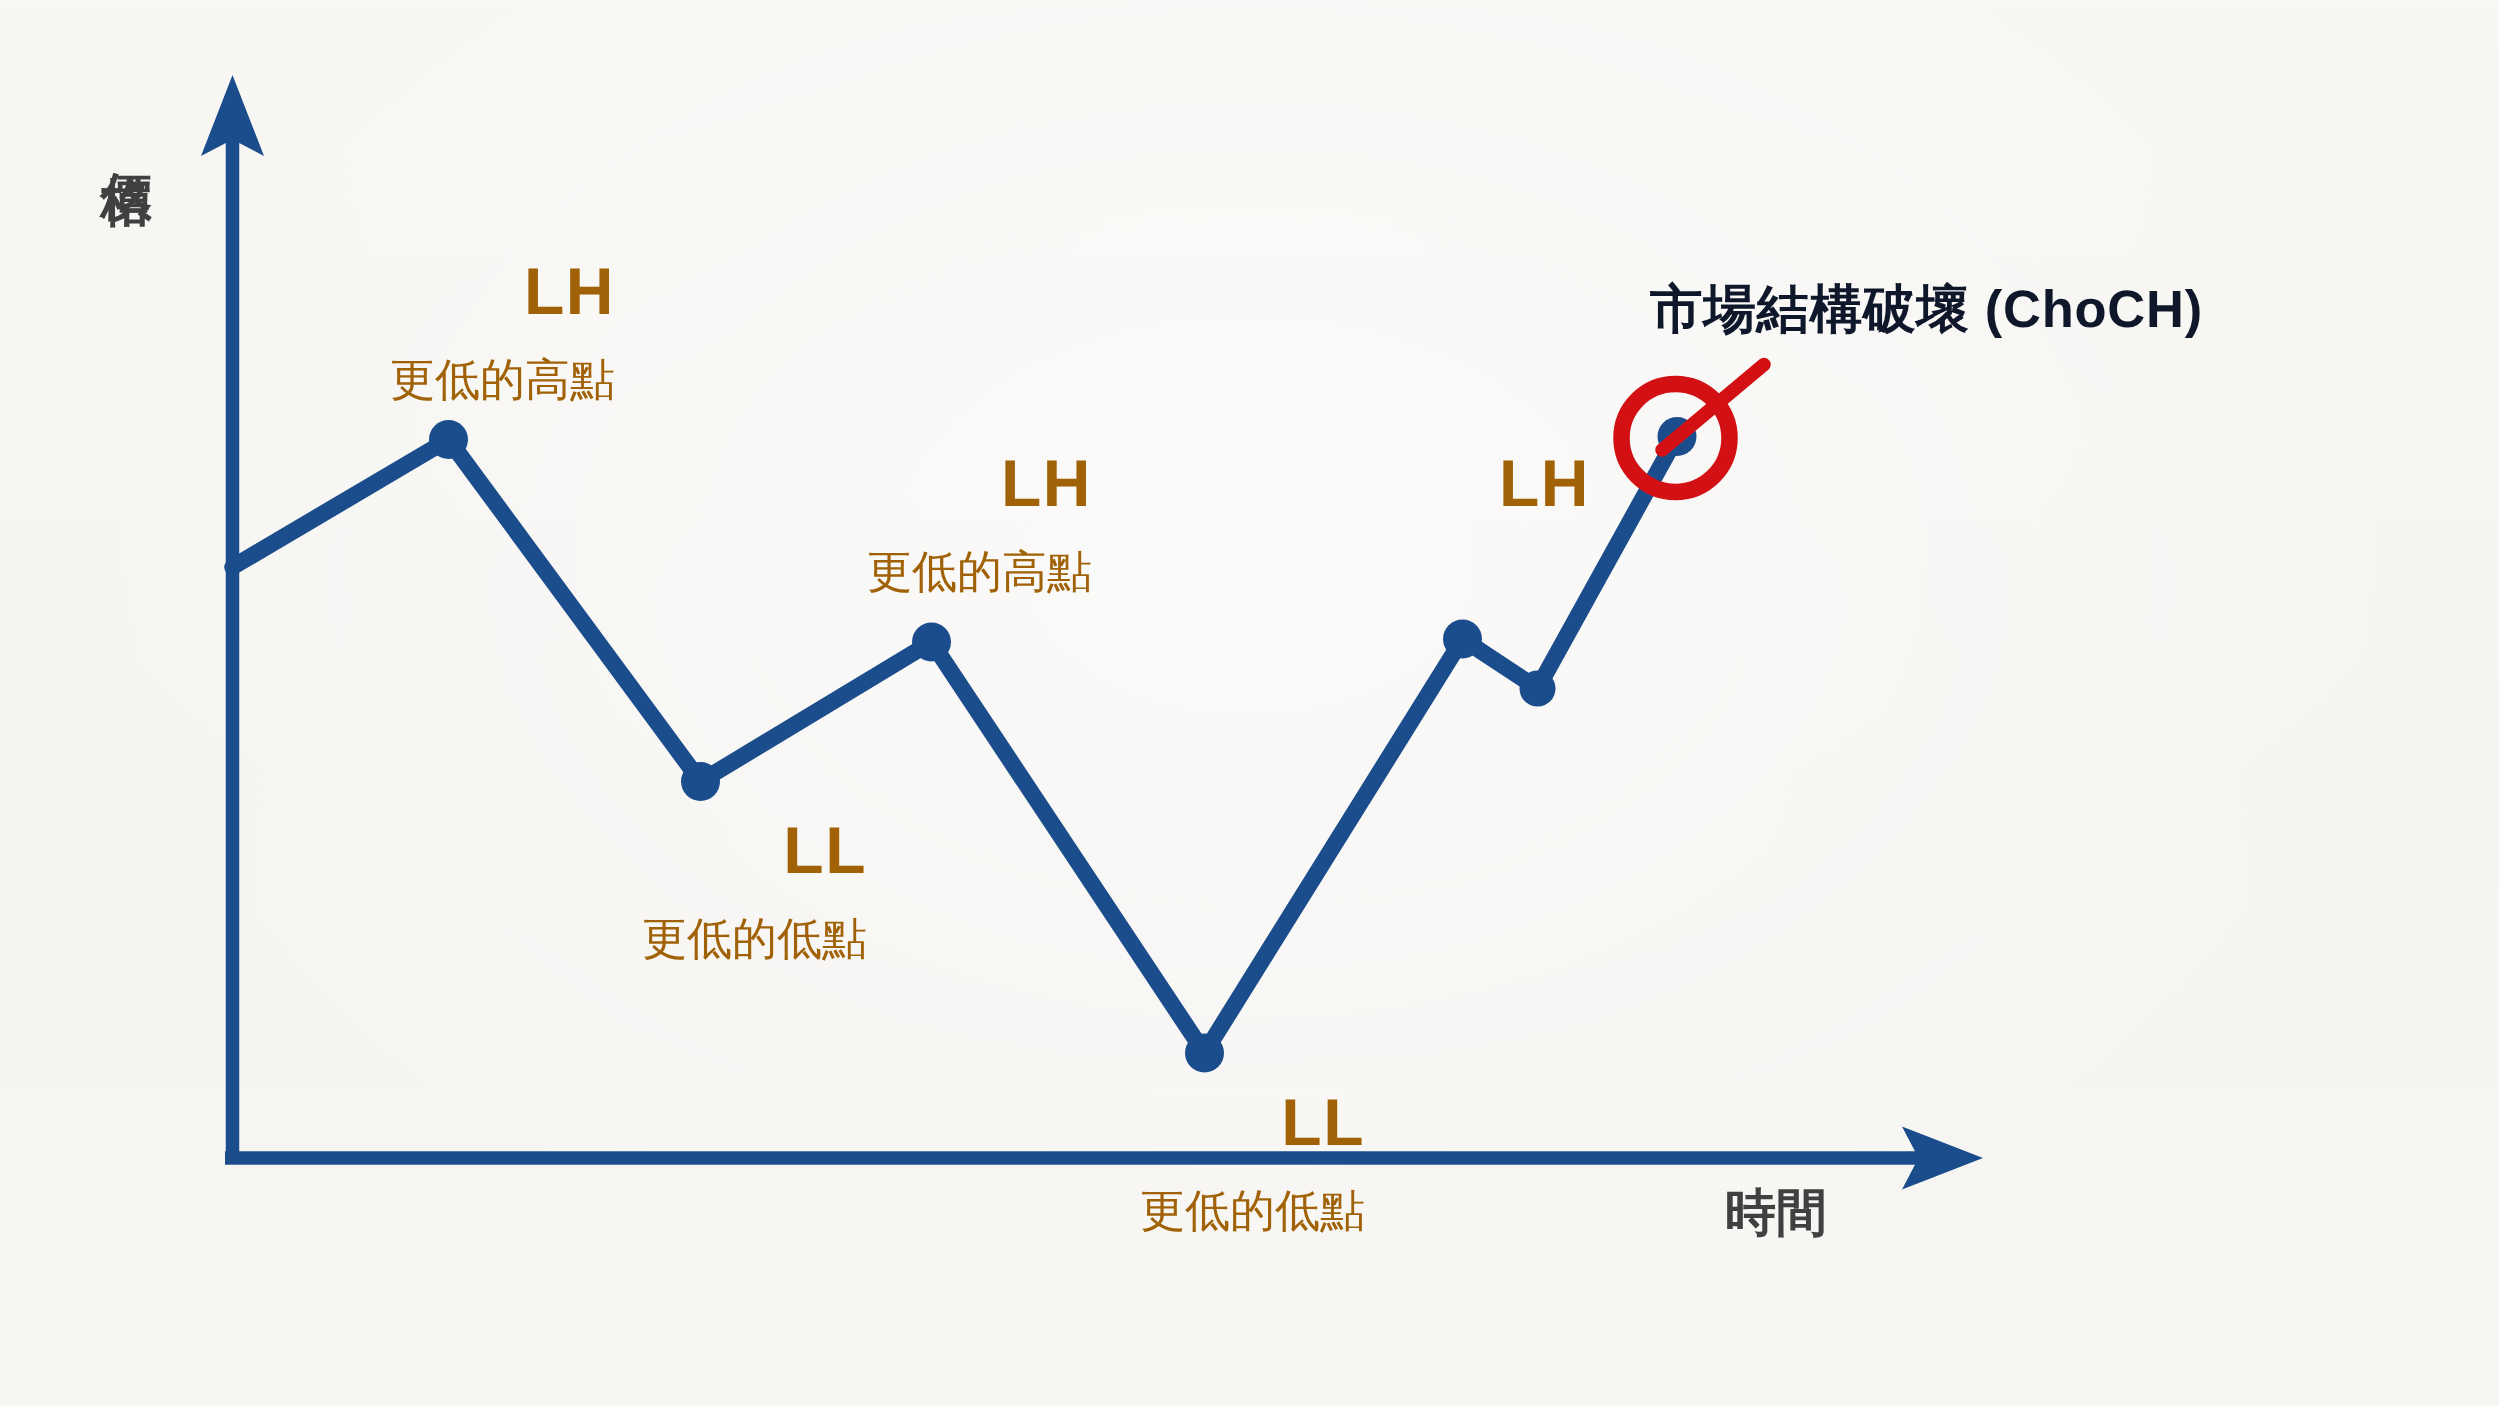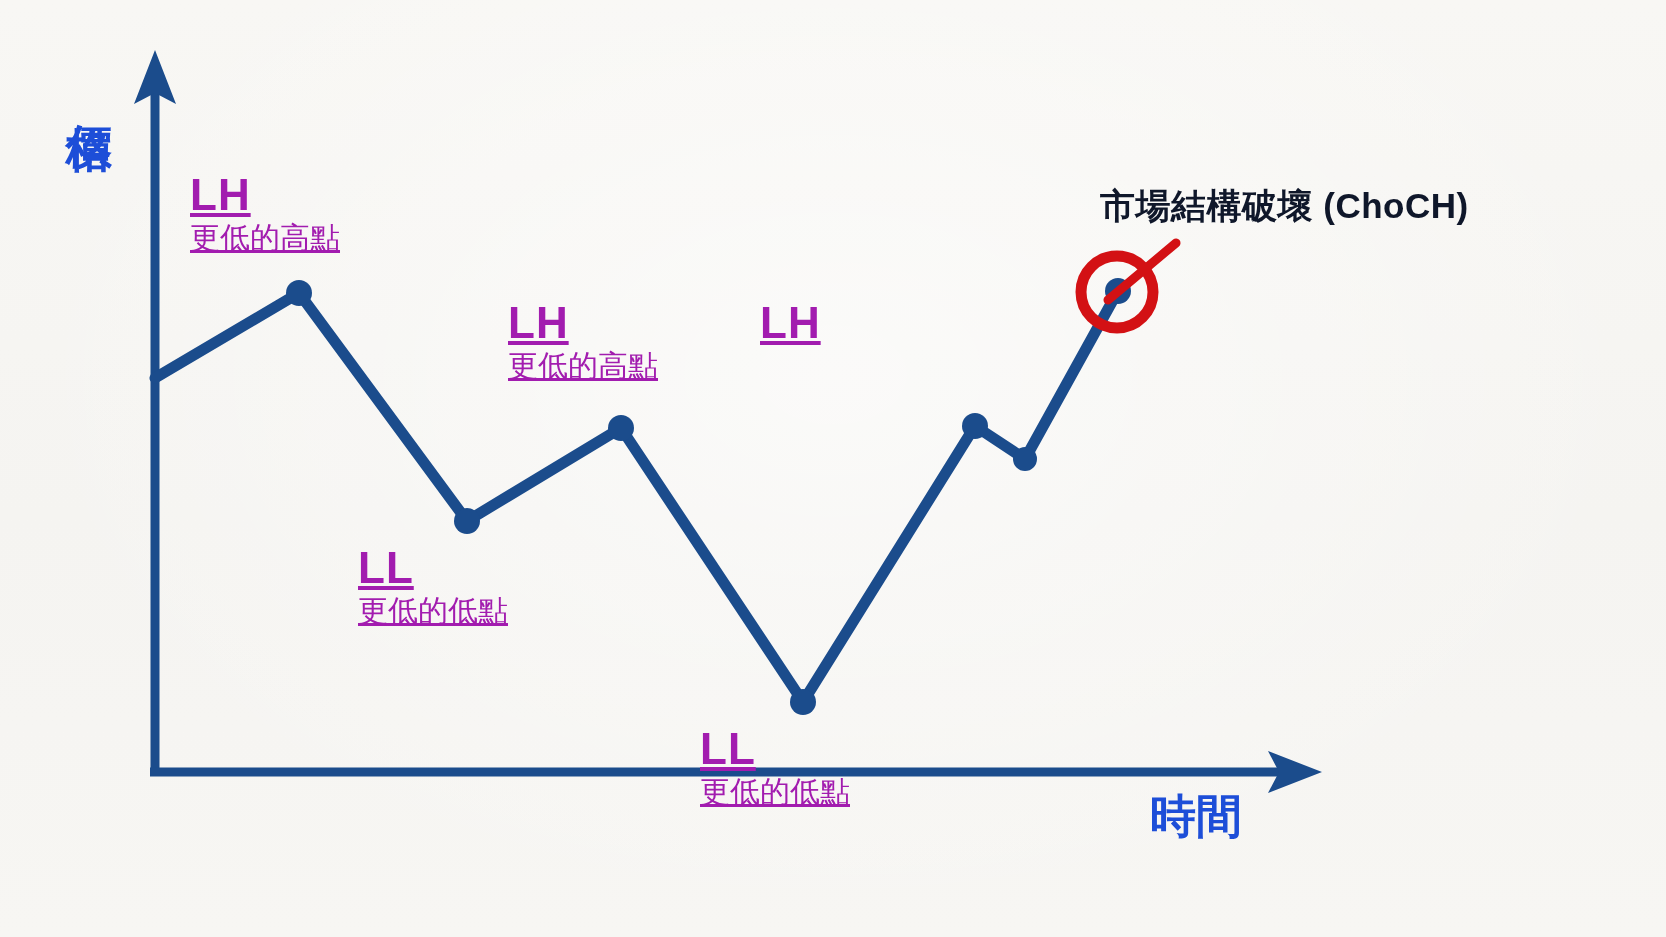--- a/index.html
+++ b/index.html
@@ -36,43 +36,42 @@
   svg#figure {
     position: absolute;
     left: 0;
     top: 0;
     width: 1666px;
     height: 937px;
   }
 
   .label {
     position: absolute;
-    text-align: left;
-    color: #a21caf;
+    text-align: right;
+    color: #a16207;
     white-space: nowrap;
     line-height: 1.12;
-    text-decoration: underline;
   }
   .label .code {
     font-size: 44px;
     font-weight: 700;
     letter-spacing: 1px;
     display: block;
   }
   .label .desc {
     font-size: 30px;
     font-weight: 400;
     display: block;
-    margin-top: 2px;
+    margin-top: 18px;
   }
 
   .axis-title {
     position: absolute;
-    color: #1d4ed8;
-    font-size: 46px;
+    color: #404040;
+    font-size: 34px;
     font-weight: 700;
     white-space: nowrap;
   }
   .axis-title.vertical {
     writing-mode: vertical-rl;
     line-height: 1.02;
     letter-spacing: 2px;
   }
 
   .choch-label {

